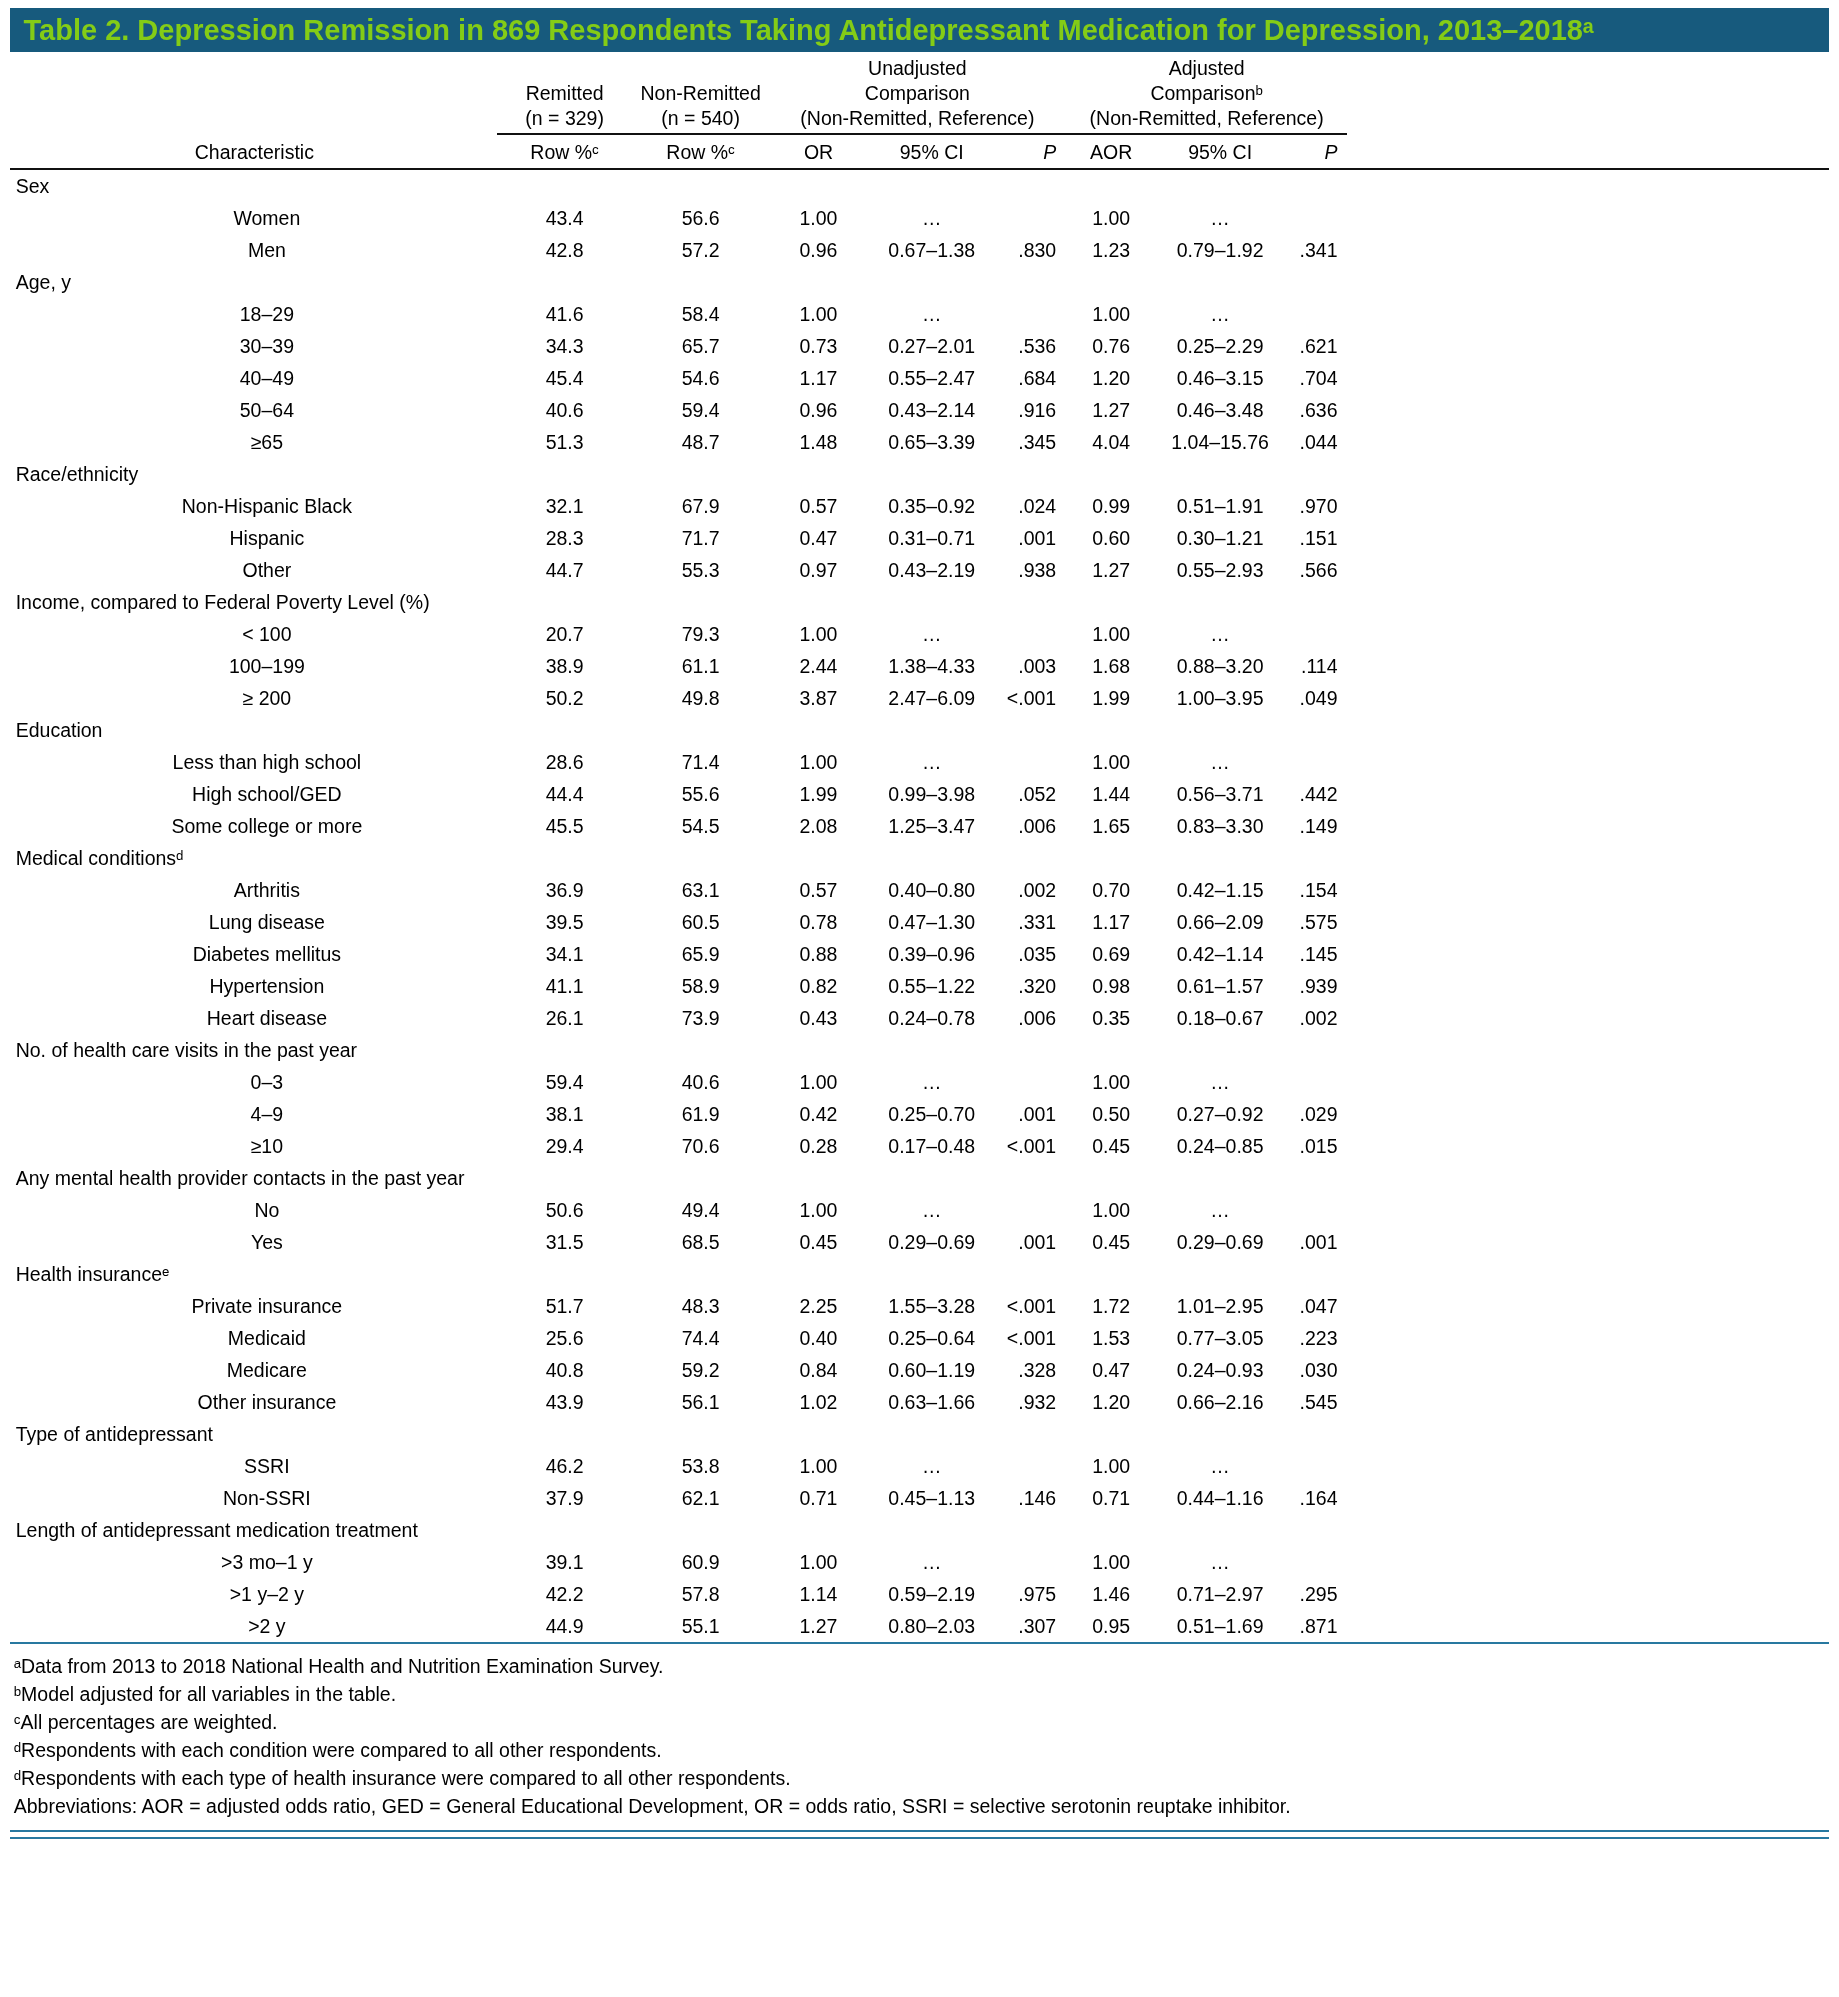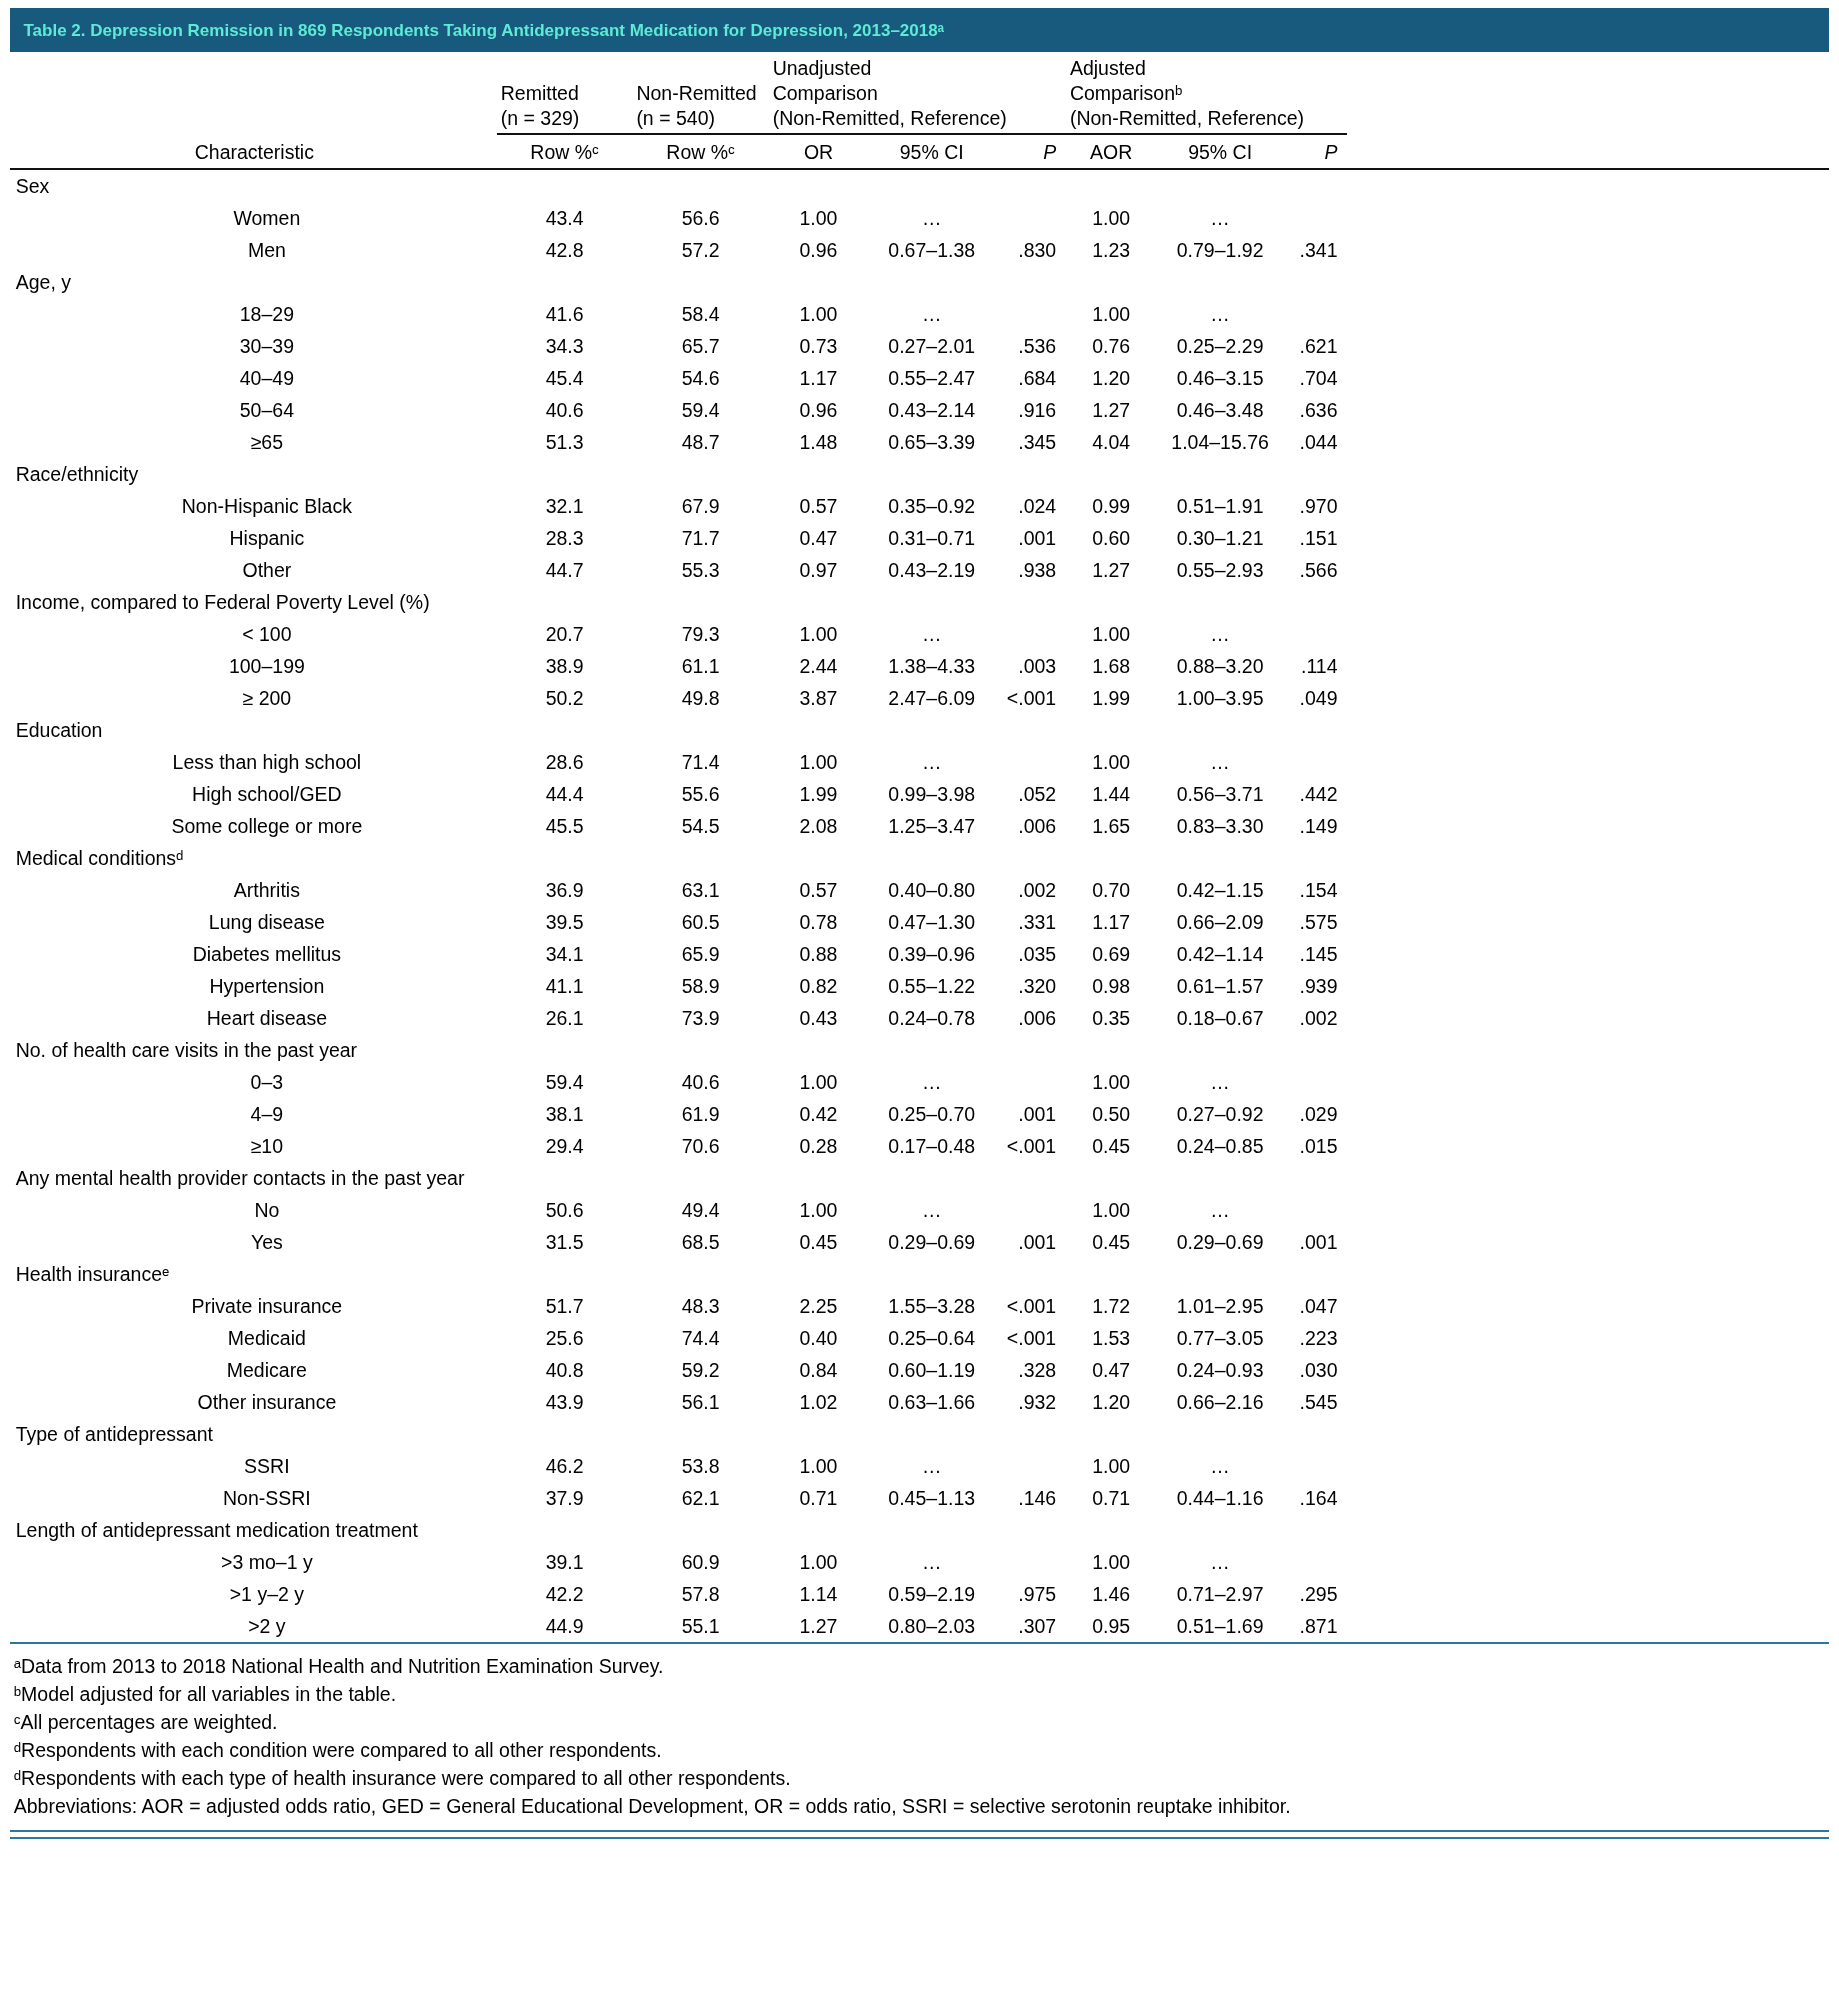--- a/index.html
+++ b/index.html
@@ -6,41 +6,41 @@
   html, body { margin: 0; padding: 0; background: #ffffff; }
   body {
     font-family: "Liberation Sans", "DejaVu Sans", sans-serif;
     color: #000;
     width: 1839px;
   }
   .page { width: 1839px; padding: 7.8px 9.8px 15.6px 9.8px; }
 
   .title-bar {
     background: var(--accent, #175A7D);
-    color: #5eead4;
+    color: #84cc16;
     font-weight: bold;
-    font-size: 17px;
+    font-size: 29px;
     line-height: 29px;
     padding: 7.8px 13.7px;
   }
 
   table {
     width: 100%;
     border-collapse: collapse;
     margin-top: 3.9px;
     border-bottom: 2.9px solid var(--rule, #2878A0);
   }
   th, td {
     font-size: 19.5px;
     padding: 0 3.9px;
     vertical-align: bottom;
     white-space: nowrap;
   }
   thead th { font-weight: normal; }
-  .grp { text-align: left; line-height: 25px; padding-bottom: 2px; }
+  .grp { text-align: center; line-height: 25px; padding-bottom: 2px; }
   .grp .blk { display: block; }
   .u { border-bottom: 2px solid #111; }
   tr.subhead th {
     border-bottom: 2px solid #111;
     line-height: 31px;
     padding-top: 2px;
   }
   .left { text-align: center; padding-left: 5.9px; }
   .ctr { text-align: center; }
   .rt { text-align: right; padding-right: 9.8px; }

